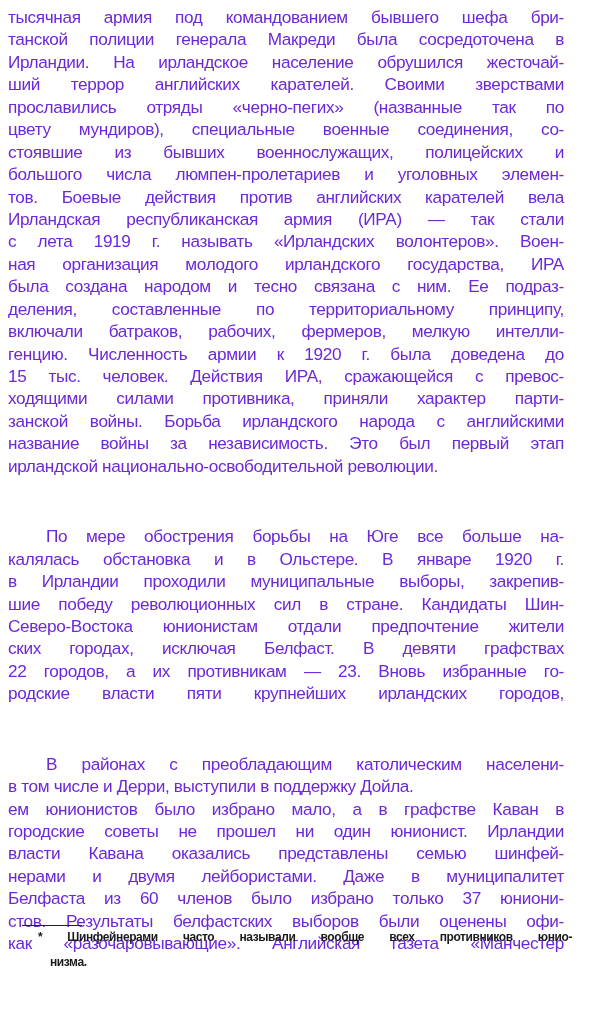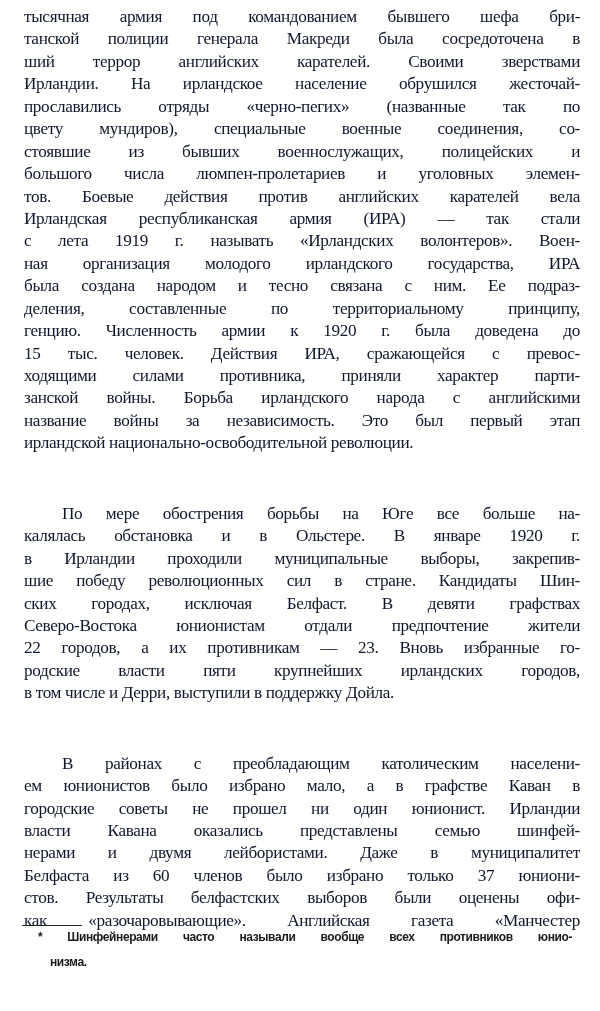--- a/index.html
+++ b/index.html
@@ -1,20 +1,20 @@
 <!DOCTYPE html>
 <html><head>
   <meta charset="utf-8">
   <style>
     html, body { margin: 0; padding: 0; background: #ffffff; }
     body { width: 600px; height: 1011px; position: relative; overflow: hidden; }
     .page {
-      position: absolute; left: 24px; top: 6px; width: 556px;
-      font-family: Liberation Serif, serif;
-      color: #0f172a;
+      position: absolute; left: 8px; top: 6px; width: 556px;
+      font-family: Liberation Sans, sans-serif;
+      color: #6d28d9;
     }
     .line {
       display: block; height: 22.45px; line-height: 22.45px;
       font-size: 17.2px; white-space: nowrap;
       text-align: justify; text-align-last: justify;
       letter-spacing: -0.35px;
     }
     .line.last { text-align-last: left; }
     .line.indent { padding-left: 38px; margin-top: 48px; }
     .fn-rule {
@@ -34,48 +34,49 @@
       font-family: "Liberation Sans", "DejaVu Sans", sans-serif;
       font-weight: bold; font-size: 17px; color: #111; letter-spacing: -1px;
     }
   </style>
 </head>
 <body>
 
 <div class="page">
   <div class="line">тысячная армия под командованием бывшего шефа бри-</div>
   <div class="line">танской полиции генерала Макреди была сосредоточена в</div>
+  <div class="line">Ирландии. На ирландское население обрушился жесточай-</div>
   <div class="line">ший террор английских карателей. Своими зверствами</div>
-  <div class="line">Ирландии. На ирландское население обрушился жесточай-</div>
   <div class="line">прославились отряды «черно-пегих» (названные так по</div>
   <div class="line">цвету мундиров), специальные военные соединения, со-</div>
   <div class="line">стоявшие из бывших военнослужащих, полицейских и</div>
   <div class="line">большого числа люмпен-пролетариев и уголовных элемен-</div>
   <div class="line">тов. Боевые действия против английских карателей вела</div>
   <div class="line">Ирландская республиканская армия (ИРА) — так стали</div>
   <div class="line">с лета 1919 г. называть «Ирландских волонтеров». Воен-</div>
   <div class="line">ная организация молодого ирландского государства, ИРА</div>
   <div class="line">была создана народом и тесно связана с ним. Ее подраз-</div>
   <div class="line">деления, составленные по территориальному принципу,</div>
+  <div class="line">включали батраков, рабочих, фермеров, мелкую интелли-</div>
   <div class="line">генцию. Численность армии к 1920 г. была доведена до</div>
   <div class="line">15 тыс. человек. Действия ИРА, сражающейся с превос-</div>
   <div class="line">ходящими силами противника, приняли характер парти-</div>
   <div class="line">занской войны. Борьба ирландского народа с английскими</div>
   <div class="line">название войны за независимость. Это был первый этап</div>
   <div class="line last">ирландской национально-освободительной революции.</div>
   <div class="line indent">По мере обострения борьбы на Юге все больше на-</div>
   <div class="line">калялась обстановка и в Ольстере. В январе 1920 г.</div>
   <div class="line">в Ирландии проходили муниципальные выборы, закрепив-</div>
   <div class="line">шие победу революционных сил в стране. Кандидаты Шин-</div>
+  <div class="line">Северо-Востока юнионистам отдали предпочтение жители</div>
   <div class="line">ских городах, исключая Белфаст. В девяти графствах</div>
-  <div class="line">Северо-Востока юнионистам отдали предпочтение жители</div>
   <div class="line">22 городов, а их противникам — 23. Вновь избранные го-</div>
   <div class="line">родские власти пяти крупнейших ирландских городов,</div>
+  <div class="line indent">В районах с преобладающим католическим населени-</div>
   <div class="line last">в том числе и Дерри, выступили в поддержку Дойла.</div>
-  <div class="line indent">В районах с преобладающим католическим населени-</div>
   <div class="line">ем юнионистов было избрано мало, а в графстве Каван в</div>
   <div class="line">городские советы не прошел ни один юнионист. Ирландии</div>
   <div class="line">власти Кавана оказались представлены семью шинфей-</div>
   <div class="line">нерами и двумя лейбористами. Даже в муниципалитет</div>
   <div class="line">Белфаста из 60 членов было избрано только 37 юниони-</div>
   <div class="line">стов. Результаты белфастских выборов были оценены офи-</div>
   <div class="line">как «разочаровывающие». Английская газета «Манчестер</div>
 </div>
 
 <div class="fn-rule"></div>

